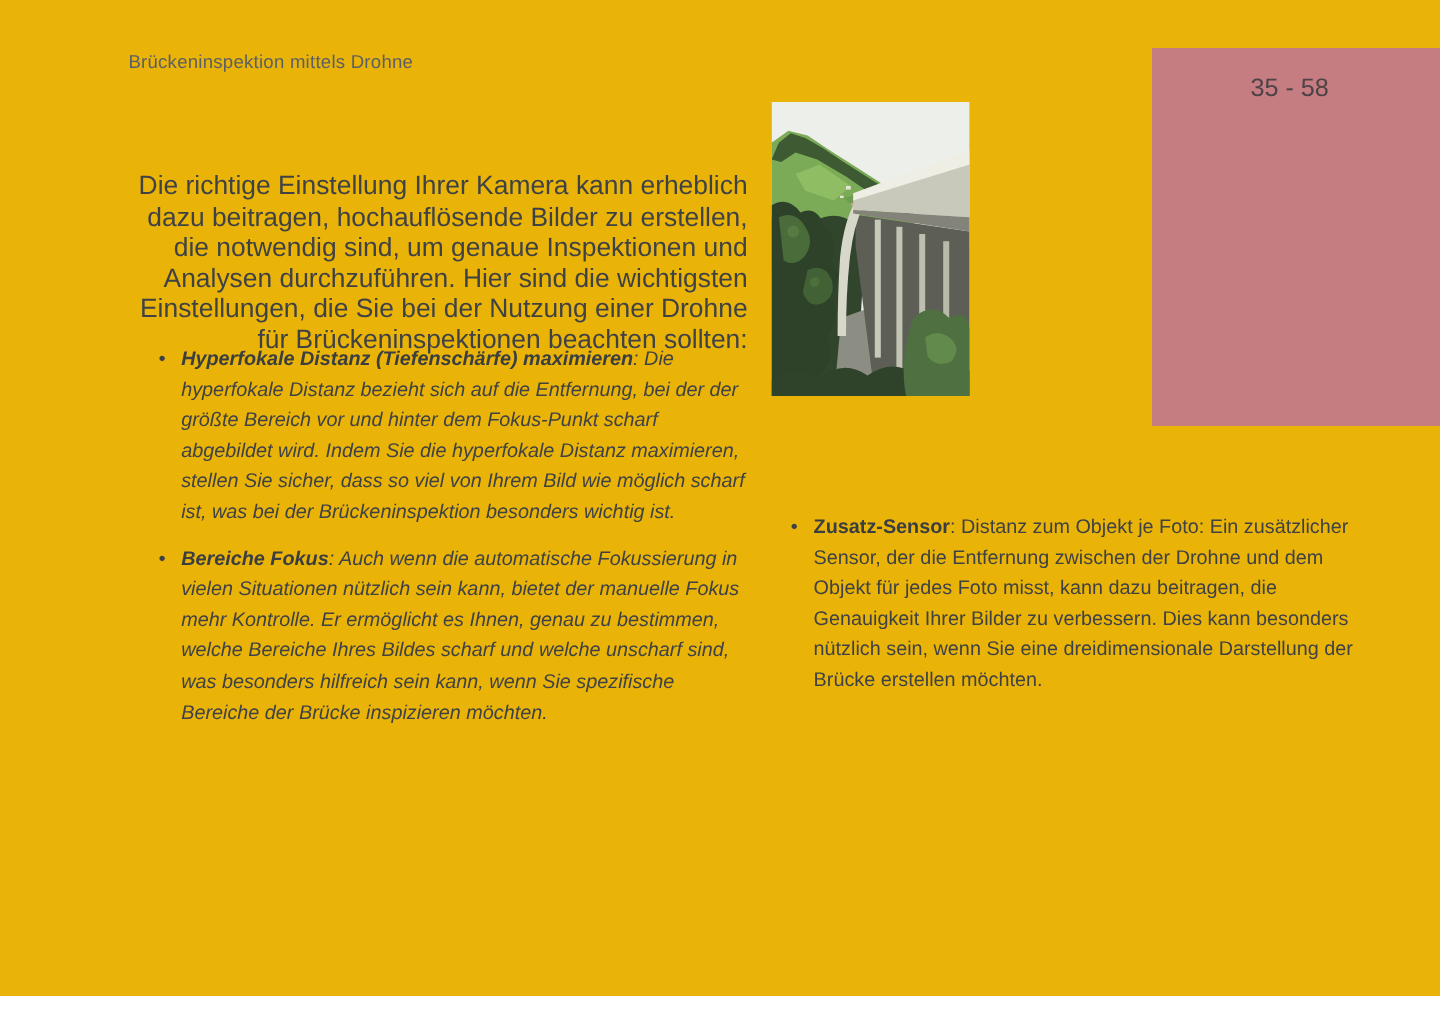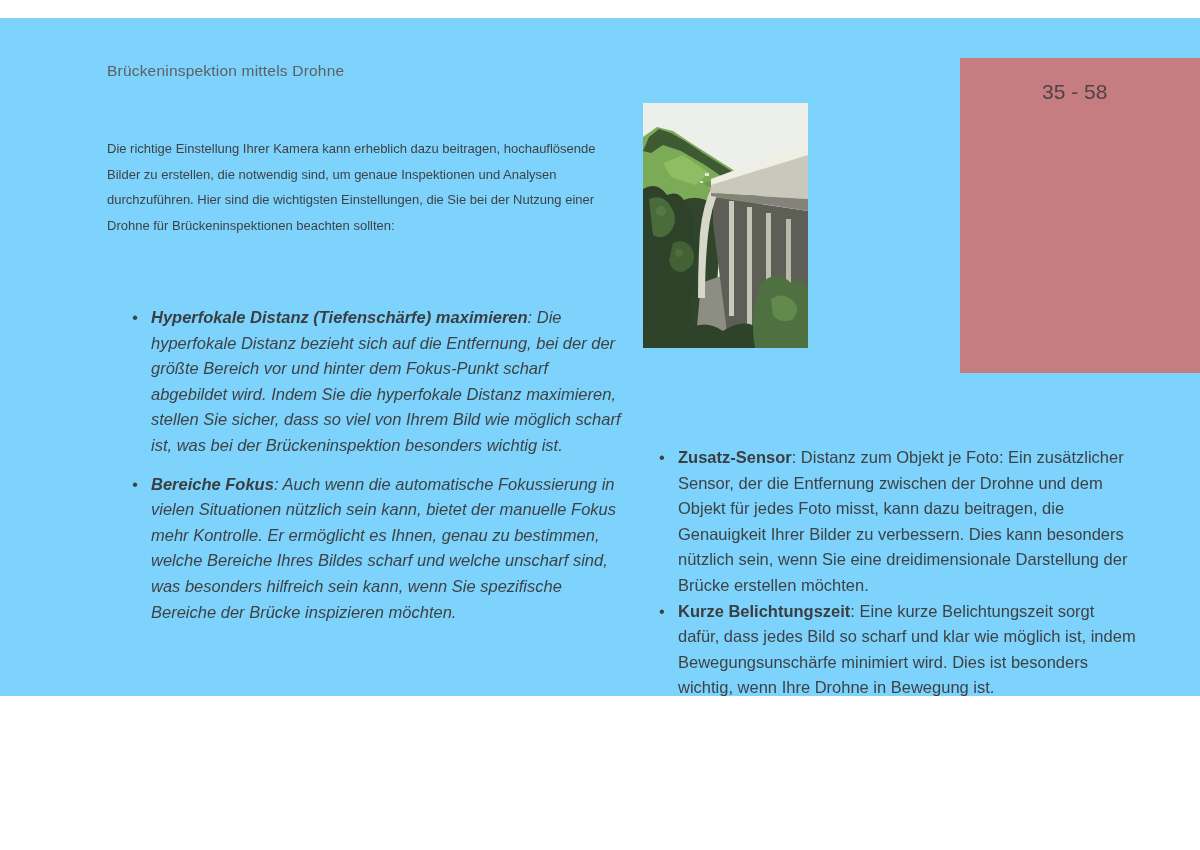--- a/index.html
+++ b/index.html
@@ -1,24 +1,23 @@
 <!DOCTYPE html>
 <html><head>
 <meta charset="utf-8">
 <style>
   html, body { margin: 0; padding: 0; background: #ffffff; }
   .slide {
     position: relative;
     width: 1200px;
-    height: 678px;
-    background: #7dd3fc;
+    height: 830px;
+    background: #eab308;
     overflow: hidden;
     font-family: "Liberation Sans", sans-serif;
     color: #3f4245;
-    margin-top: 18px;
   }
   .header-title {
     position: absolute;
     left: 107px;
     top: 44px;
     font-size: 15.5px;
     letter-spacing: 0.2px;
     color: #5c6063;
     white-space: nowrap;
   }
@@ -42,25 +41,26 @@
     position: absolute;
     left: 643px;
     top: 85px;
     width: 165px;
     height: 245px;
   }
   .photo svg { display: block; width: 100%; height: 100%; }
   .intro {
     position: absolute;
     left: 107px;
-    top: 118px;
+    top: 142px;
     width: 516px;
     margin: 0;
-    font-size: 13px;
+    font-size: 22px;
     line-height: 25.6px;
+    text-align: right;
   }
   ul.bullets {
     position: absolute;
     margin: 0;
     padding: 0;
     list-style: none;
     font-size: 16.5px;
     line-height: 25.6px;
   }
   ul.bullets li {
@@ -141,16 +141,15 @@
 
   <p class="intro">Die richtige Einstellung Ihrer Kamera kann erheblich dazu beitragen, hochauflösende Bilder zu erstellen, die notwendig sind, um genaue Inspektionen und Analysen durchzuführen. Hier sind die wichtigsten Einstellungen, die Sie bei der Nutzung einer Drohne für Brückeninspektionen beachten sollten:</p>
 
   <ul class="bullets bullets-left">
     <li><span class="lead">Hyperfokale Distanz (Tiefenschärfe) maximieren</span><span>: Die hyperfokale Distanz bezieht sich auf die Entfernung, bei der der größte Bereich vor und hinter dem Fokus-Punkt scharf abgebildet wird. Indem Sie die hyperfokale Distanz maximieren, stellen Sie sicher, dass so viel von Ihrem Bild wie möglich scharf ist, was bei der Brückeninspektion besonders wichtig ist.</span></li>
     <li><span class="lead">Bereiche Fokus</span><span>: Auch wenn die automatische Fokussierung in vielen Situationen nützlich sein kann, bietet der manuelle Fokus mehr Kontrolle. Er ermöglicht es Ihnen, genau zu bestimmen, welche Bereiche Ihres Bildes scharf und welche unscharf sind, was besonders hilfreich sein kann, wenn Sie spezifische Bereiche der Brücke inspizieren möchten.</span></li>
   </ul>
 
   <ul class="bullets bullets-right">
     <li><span class="lead">Zusatz-Sensor</span><span>: Distanz zum Objekt je Foto: Ein zusätzlicher Sensor, der die Entfernung zwischen der Drohne und dem Objekt für jedes Foto misst, kann dazu beitragen, die Genauigkeit Ihrer Bilder zu verbessern. Dies kann besonders nützlich sein, wenn Sie eine dreidimensionale Darstellung der Brücke erstellen möchten.</span></li>
-    <li><span class="lead">Kurze Belichtungszeit</span><span>: Eine kurze Belichtungszeit sorgt dafür, dass jedes Bild so scharf und klar wie möglich ist, indem Bewegungsunschärfe minimiert wird. Dies ist besonders wichtig, wenn Ihre Drohne in Bewegung ist.</span></li>
   </ul>
 
 </div>
 
 </body></html>

